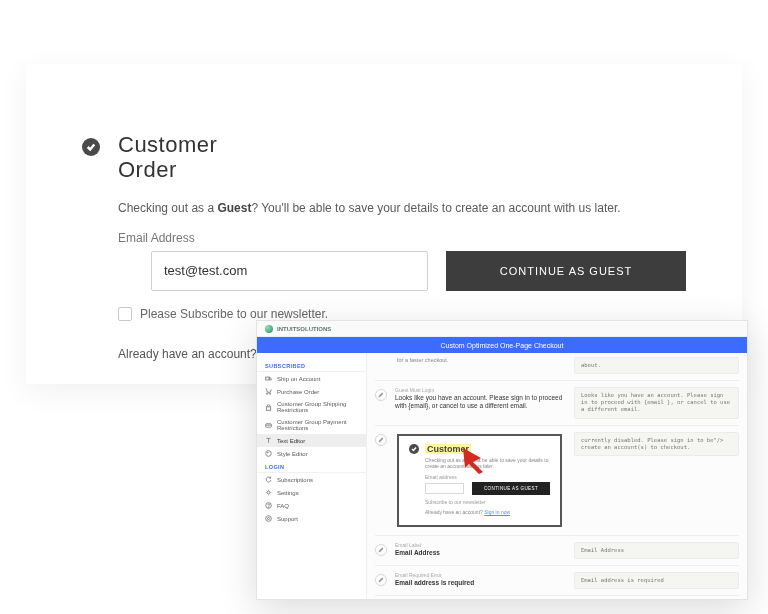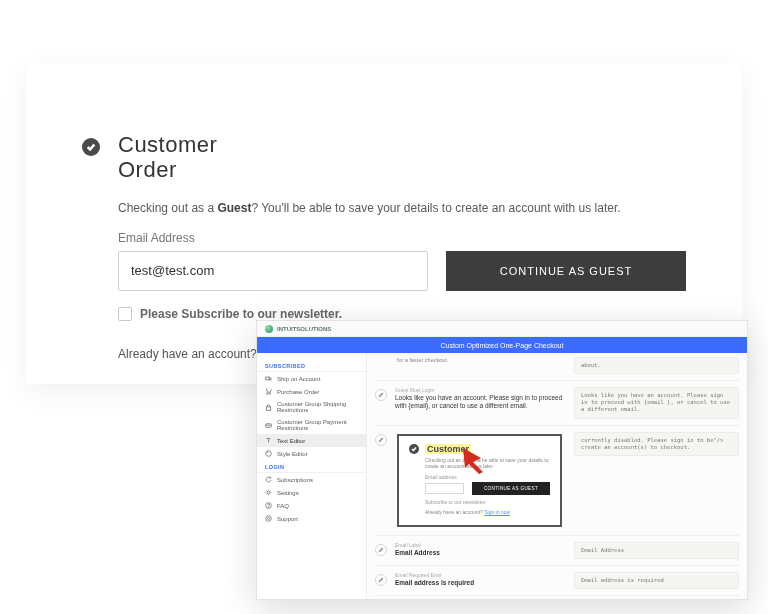--- a/index.html
+++ b/index.html
@@ -65,40 +65,40 @@
   }
   .email-input {
     flex: 1;
     height: 40px;
     border: 1px solid #cfcfcf;
     border-radius: 2px;
     padding: 0 12px;
     font-size: 13px;
     color: #333;
     outline: none;
+    margin-left: 33px;
   }
   .continue-btn {
     width: 240px;
     height: 40px;
     background: #3d3d3d;
     color: #fff;
     border: none;
     font-size: 11px;
     letter-spacing: 1px;
     font-weight: 500;
     cursor: pointer;
   }
   .checkbox-row {
     display: flex;
     align-items: center;
     gap: 8px;
     margin-top: 16px;
     font-size: 12px;
     color: #666;
-    font-weight: bold;
   }
   .cb {
     width: 14px; height: 14px;
     border: 1px solid #c9c9c9;
     border-radius: 2px;
     background: #fff;
   }
   .signin-row {
     margin-top: 26px;
     font-size: 12px;

